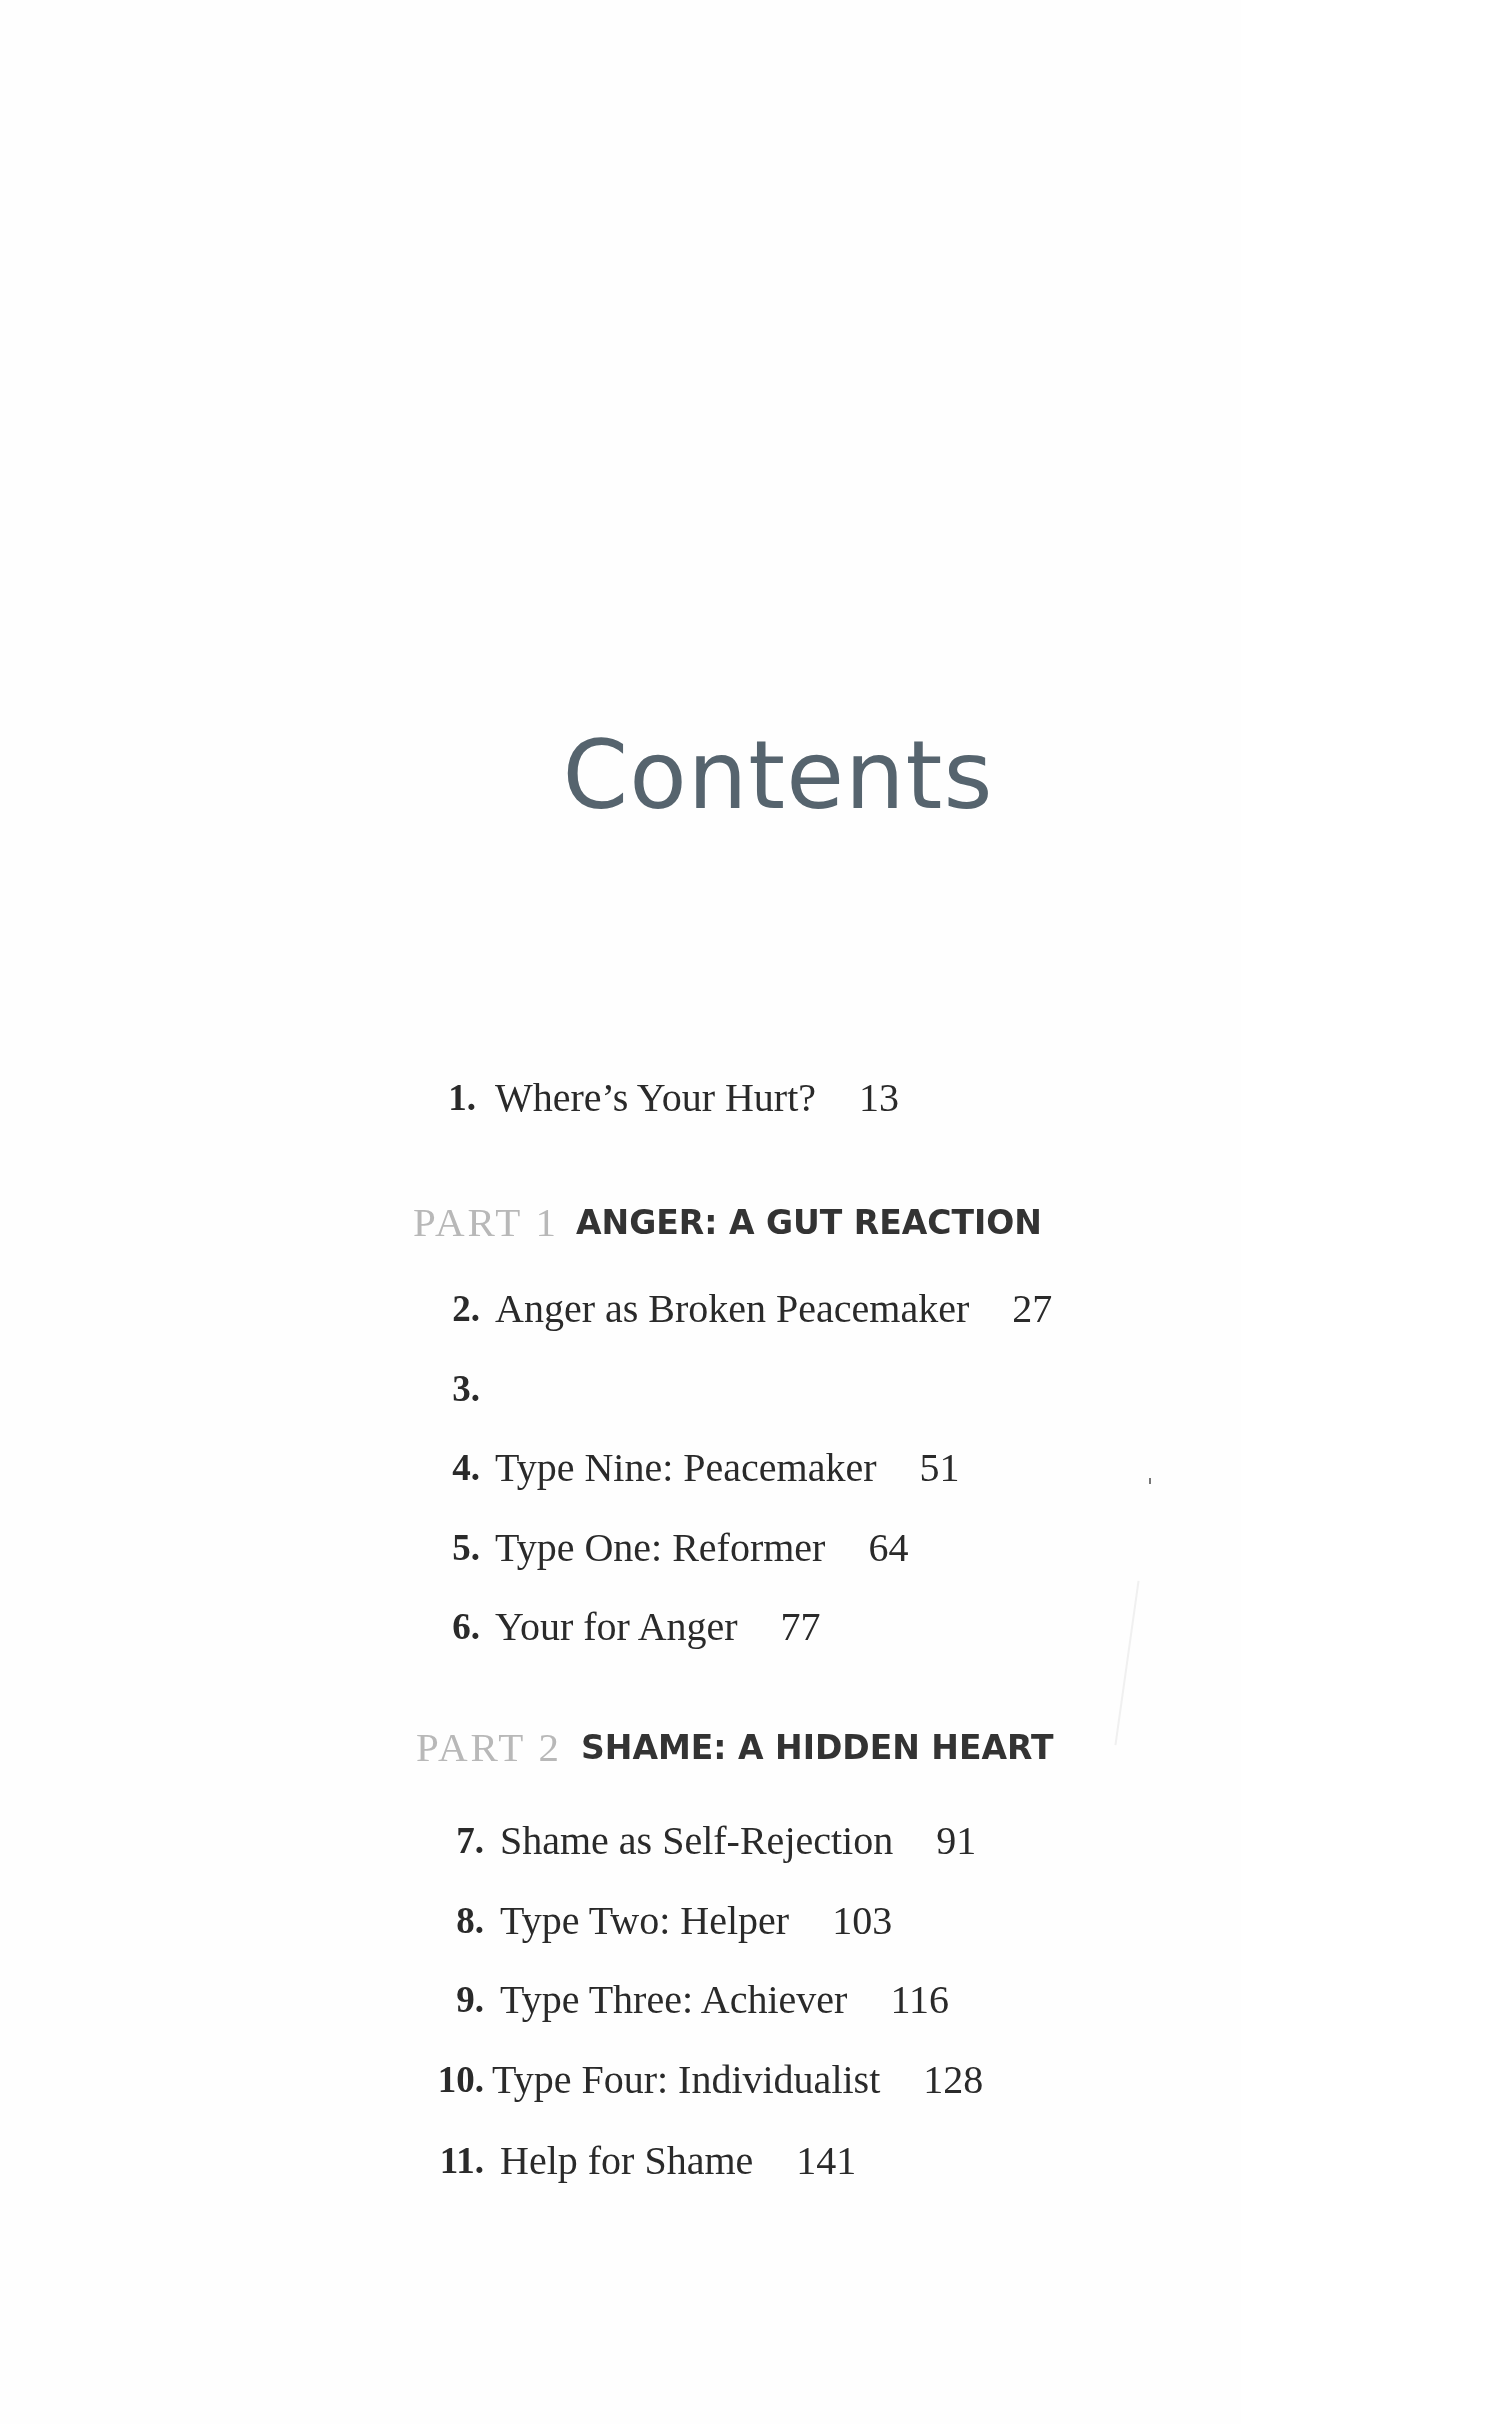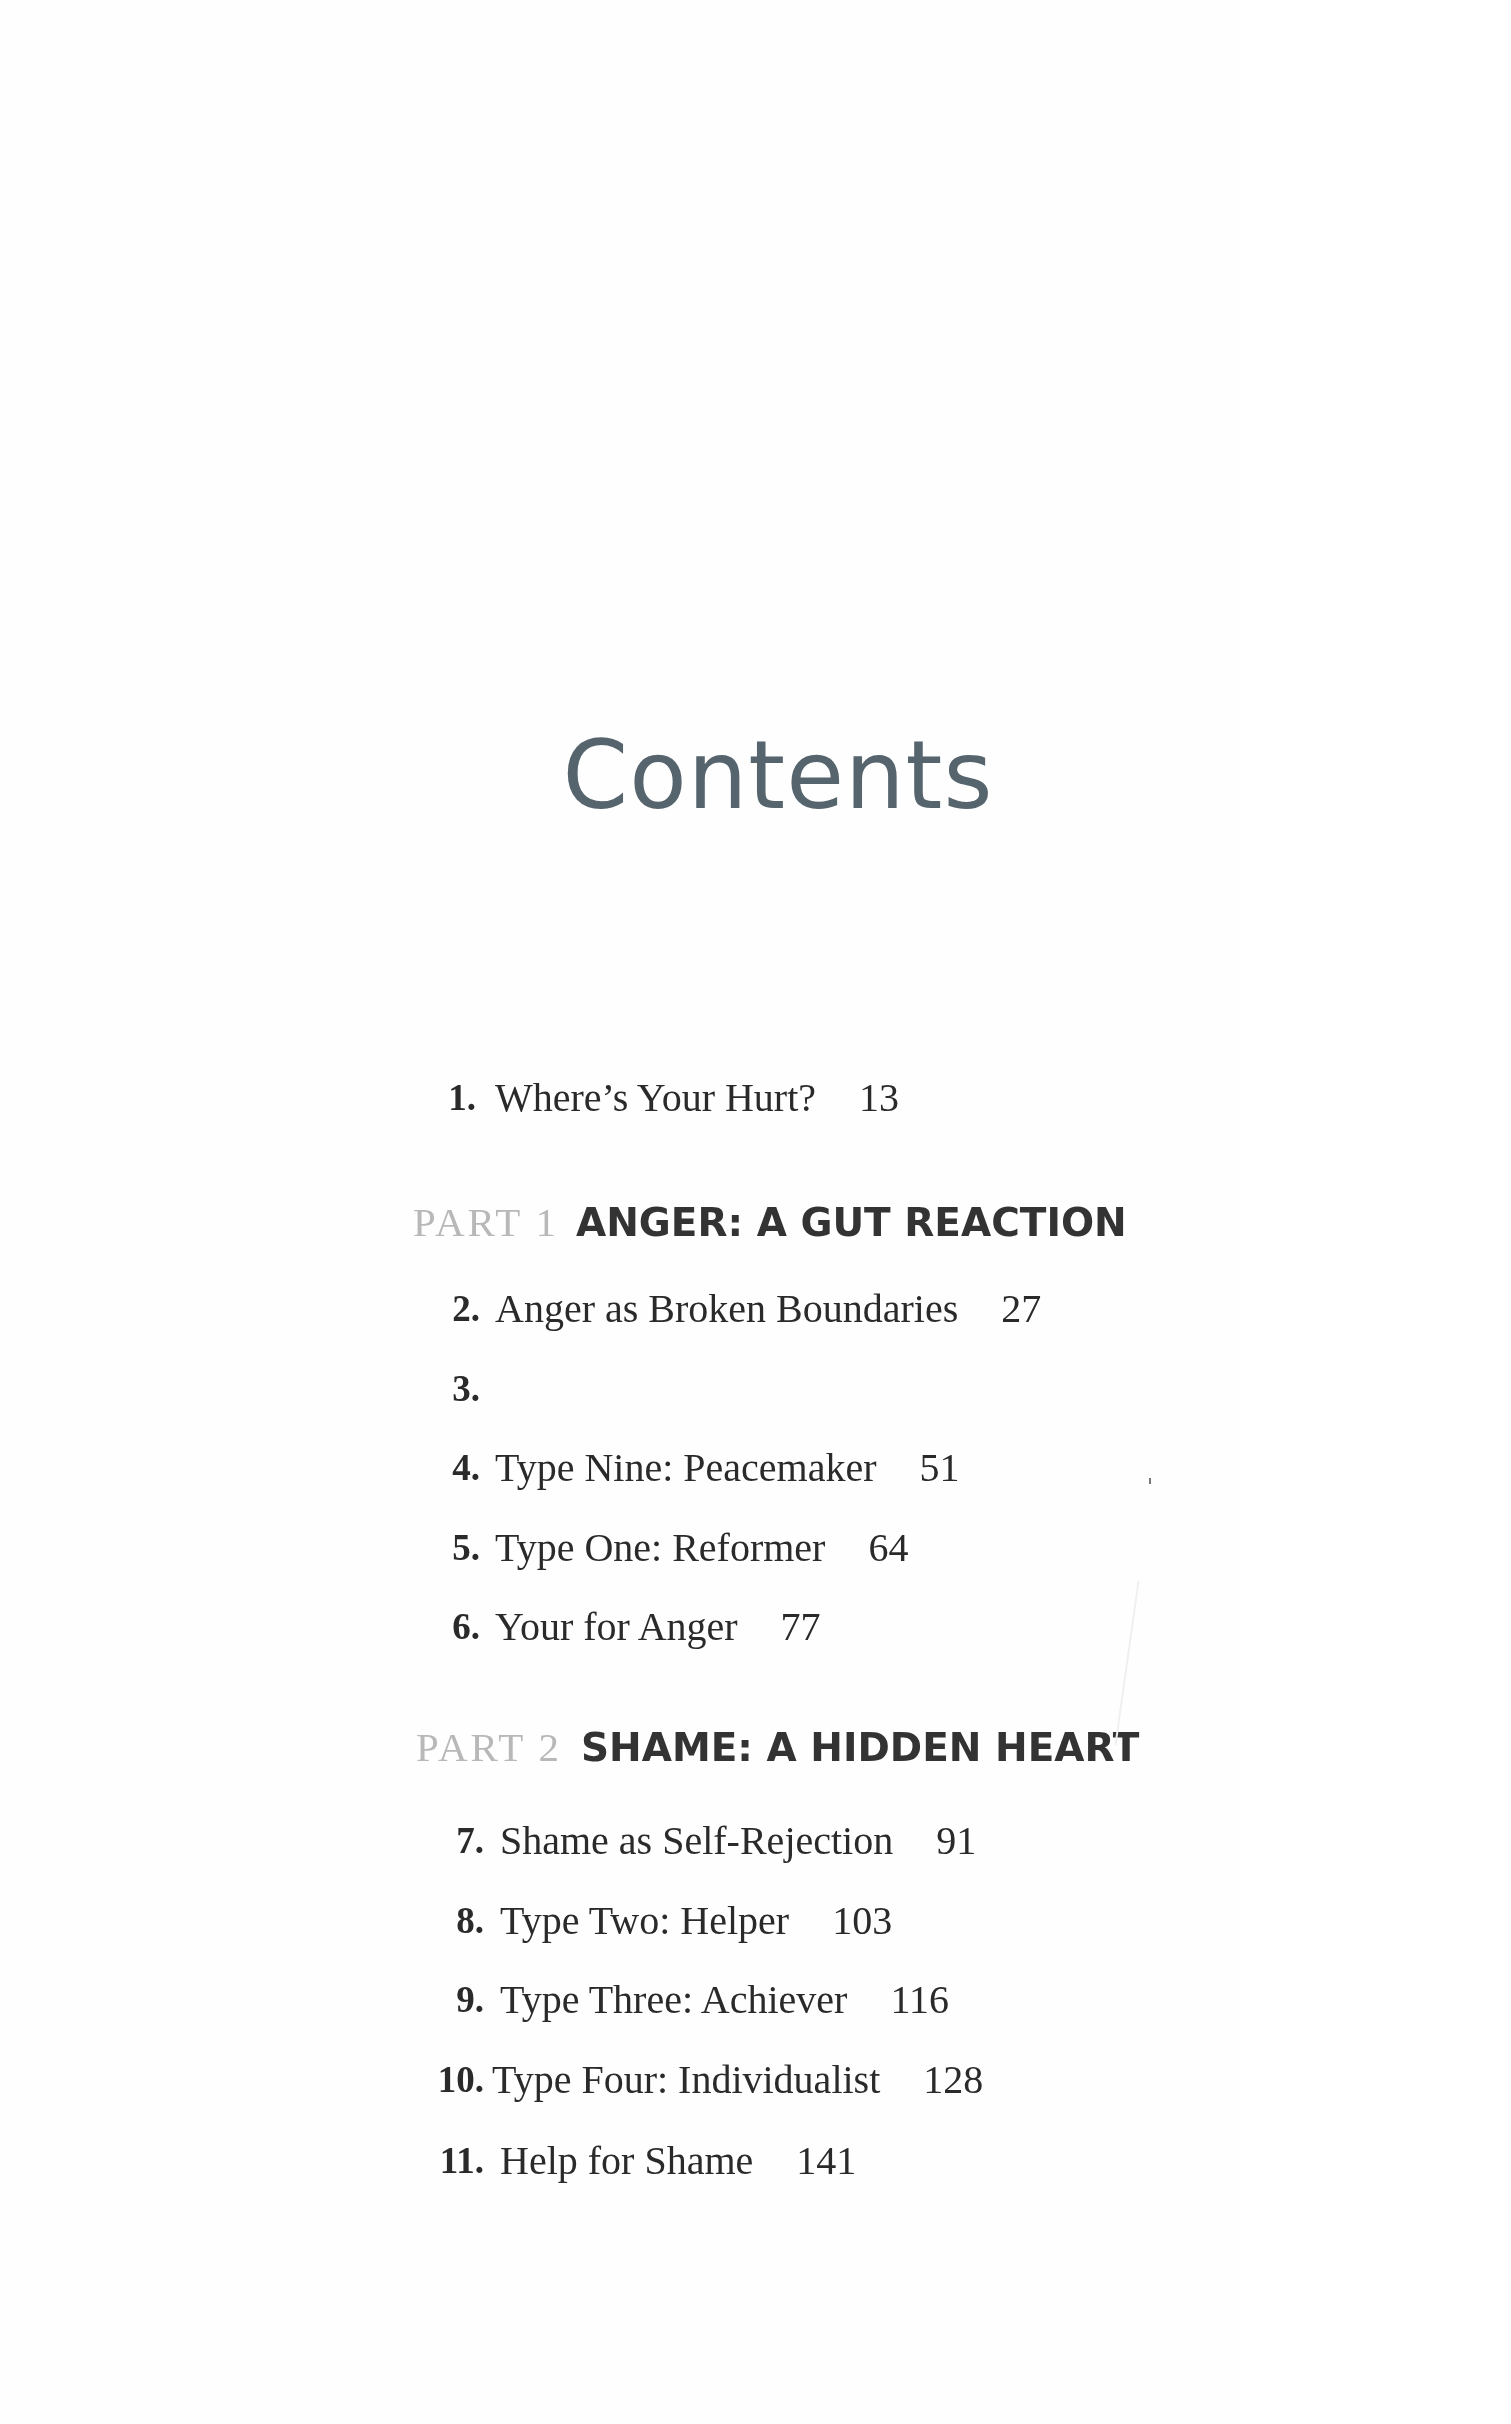--- a/index.html
+++ b/index.html
@@ -25,21 +25,21 @@
   .pg { margin-left: 43px; }
   .part {
     position: absolute; height: 49px; line-height: 49px; white-space: nowrap;
   }
   .part-tag {
     position: absolute; font-family: "Liberation Serif", serif; font-size: 41px;
     color: #b8b8b8; letter-spacing: 2.9px;
   }
   .part-title {
     position: absolute; font-family: "DejaVu Sans", sans-serif; font-weight: bold;
-    font-size: 39px; color: #333333; letter-spacing: 0px;
+    font-size: 33px; color: #333333; letter-spacing: 0px;
   }
   .speck { position: absolute; background: #e6e6e6; }
 </style>
 </head>
 <body>
 
 <div class="page">
 
   <div class="title">Contents</div>
 
@@ -48,21 +48,21 @@
     <span class="label"><span>Where’s Your Hurt?</span><span class="pg">13</span></span>
   </div>
 
   <div class="part" style="top:1198px;left:0;width:1512px;padding-left:38px;">
     <span class="part-tag" style="left:413px;">PART 1</span>
     <span class="part-title" style="left:576px;">ANGER: A GUT REACTION</span>
   </div>
 
   <div class="row" style="top:1284px;left:0;width:1512px;">
     <span class="num" style="left:410px;width:70px;">2.</span>
-    <span class="label"><span>Anger as Broken Boundaries</span><span class="pg">27</span></span>
+    <span class="label"><span>Anger as Broken Peacemaker</span><span class="pg">27</span></span>
   </div>
   <div class="row" style="top:1364px;left:0;width:1512px;">
     <span class="num" style="left:410px;width:70px;">3.</span>
   </div>
   <div class="row" style="top:1443px;left:0;width:1512px;">
     <span class="num" style="left:410px;width:70px;">4.</span>
     <span class="label"><span>Type Nine: Peacemaker</span><span class="pg">51</span></span>
   </div>
   <div class="row" style="top:1523px;left:0;width:1512px;">
     <span class="num" style="left:410px;width:70px;">5.</span>

